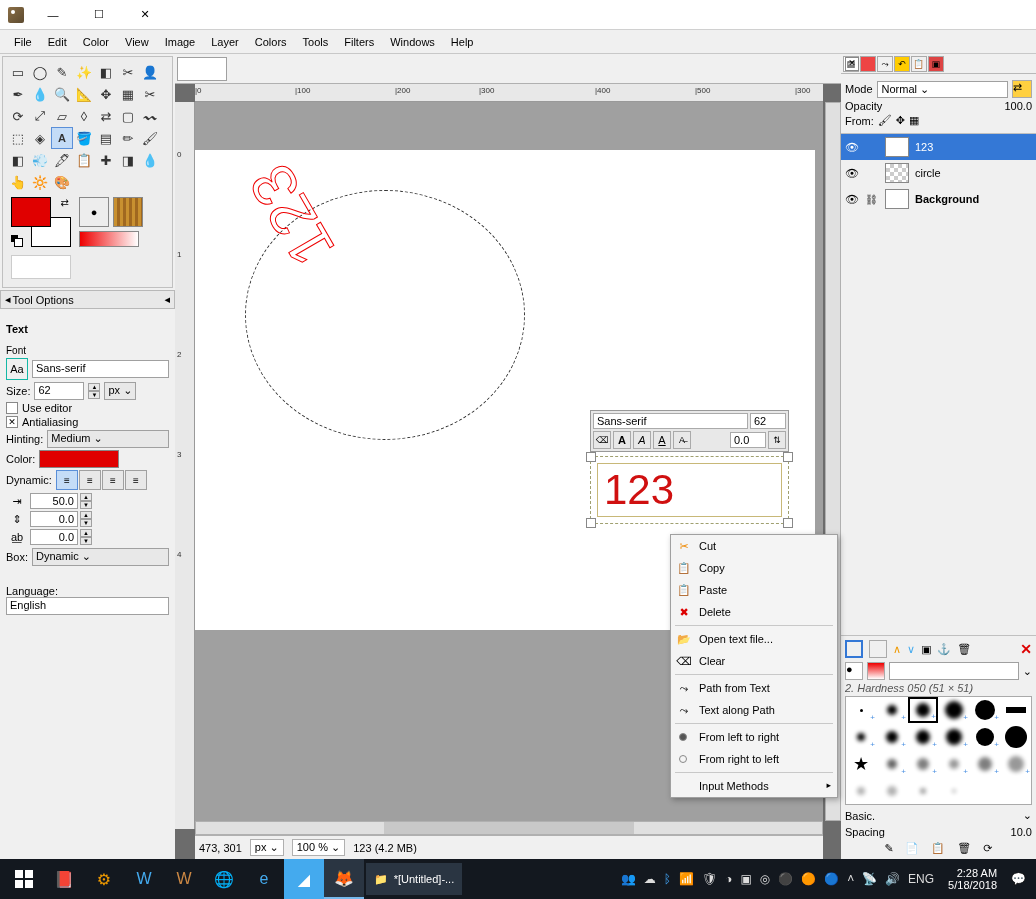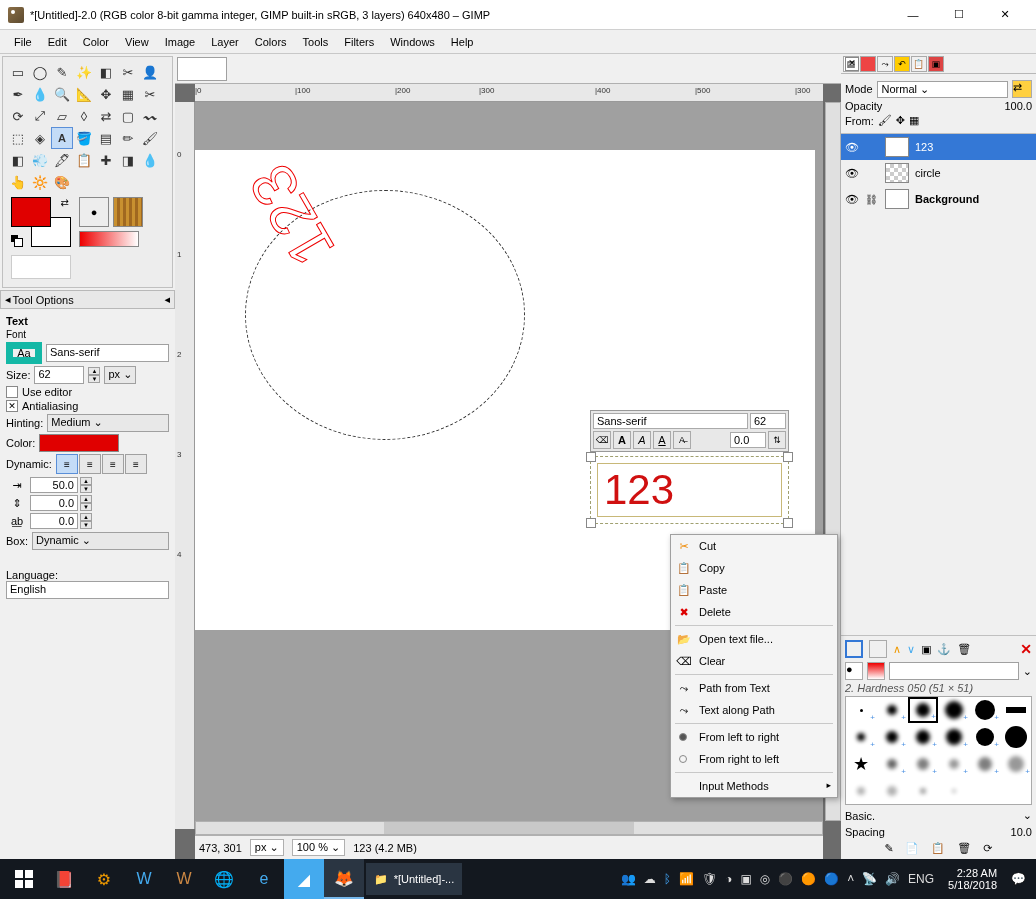--- a/index.html
+++ b/index.html
@@ -32,21 +32,21 @@
 .defaults { position:absolute; bottom:0; left:0; width:12px; height:12px; }
 .defaults::before { content:""; position:absolute; width:7px;height:7px;background:#000;top:0;left:0;}
 .defaults::after { content:""; position:absolute; width:7px;height:7px;background:#fff;border:1px solid #000;bottom:0;right:0;}
 
 .pattern-box{ width:30px; height:30px; border:1px solid #888; display:flex;align-items:center;justify-content:center; }
 .grad-box { width:60px; height:16px; background:linear-gradient(to right,#e00,#fff); border:1px solid #888; }
 
 .tool-options-hdr { display:flex; align-items:center; padding:2px 4px; border:1px solid #b8b8b8; background:#e8e8e8; font-size:10px; }
 .tool-options-hdr .arrow{margin-right:2px;}
 .tool-options { padding:4px 6px; flex:1; overflow:auto; }
-.opt-label { font-weight:bold; margin: 2px 0; }
+.opt-label { font-weight:bold; margin: 10px 0; }
 .opt-row { display:flex; align-items:center; margin:2px 0; gap:4px; }
 .opt-input { border:1px solid #a0a0a0; padding:1px 3px; background:#fff; height:18px; }
 .opt-select { border:1px solid #a0a0a0; background:#e8e8e8; padding:1px 3px; height:18px;}
 .opt-chk { width:12px; height:12px; border:1px solid #888; background:#fff; display:inline-block; vertical-align:middle;}
 .opt-chk.checked::after{content:"✕"; font-size:9px; line-height:10px; display:block; text-align:center;}
 .color-swatch { width:80px; height:18px; background:#e00000; border:1px solid #888; }
 .justify-btns { display:flex; gap:1px; }
 .justify-btn { width:22px; height:20px; border:1px solid #a0a0a0; background:#e8e8e8; display:flex; align-items:center;justify-content:center; font-size:10px;}
 .justify-btn.active{background:#c4dcf7;border-color:#5a8fd8;}
 .spin-row { display:flex; align-items:center; gap:2px; }
@@ -135,21 +135,20 @@
 .tray-icon{font-size:12px;color:#ddd;}
 .clock { text-align:right; font-size:10px; line-height:12px; padding:0 6px;}
 
 svg{display:block;}
 </style>
 </head>
 <body>
 
 <div class="titlebar">
   <div class="titlebar-icon"></div>
-  <div class="titlebar-text">*[Untitled]-2.0 (RGB color 8-bit gamma integer, GIMP built-in sRGB, 3 layers) 640x480 – GIMP</div>
   <div class="win-btns">
     <div class="win-btn">—</div>
     <div class="win-btn">☐</div>
     <div class="win-btn close">✕</div>
   </div>
 </div>
 
 <div class="menubar">
   <div class="menuitem">File</div>
   <div class="menuitem">Edit</div>
@@ -242,21 +241,21 @@
 
     <div class="tool-options-hdr">
       <span class="arrow">◂</span>
       <span>Tool Options</span>
       <span style="margin-left:auto">◂</span>
     </div>
     <div class="tool-options">
       <div class="opt-label">Text</div>
       <div style="font-size:10px;">Font</div>
       <div class="opt-row">
-        <div style="width:36px;height:22px;border:7px solid #14b8a6;display:flex;align-items:center;justify-content:center;">Aa</div>
+        <div style="width:22px;height:22px;border:1px solid #14b8a6;display:flex;align-items:center;justify-content:center;">Aa</div>
         <div class="opt-input" style="flex:1;">Sans-serif</div>
       </div>
       <div class="opt-row">
         <span>Size:</span>
         <div class="opt-input" style="width:50px;">62</div>
         <div class="spin-btns">
             <div class="spin-b">▲</div>
             <div class="spin-b">▼</div>
           </div>
         <div class="opt-select"><span>px</span> ⌄</div>

